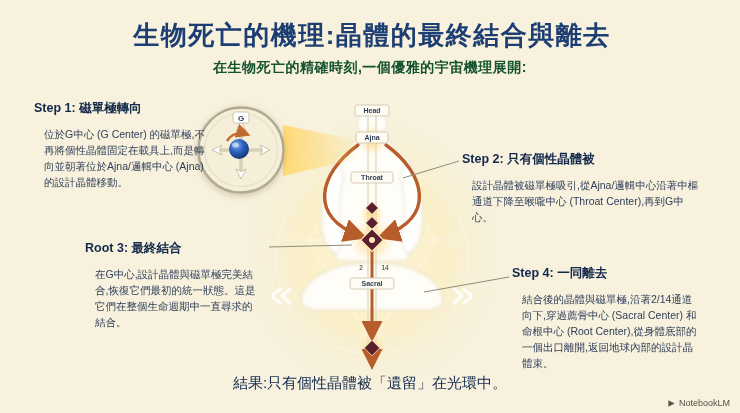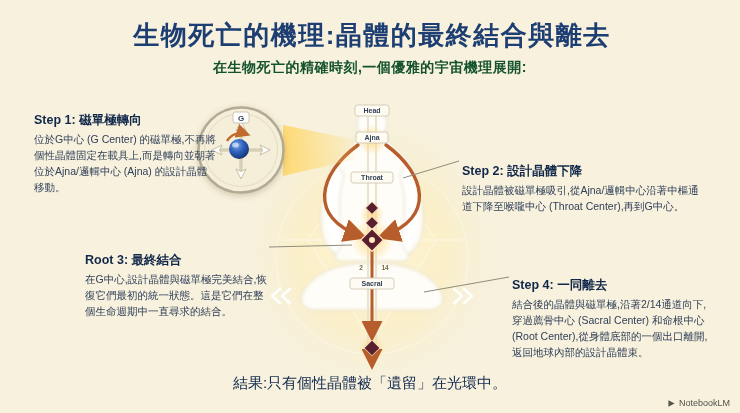--- a/index.html
+++ b/index.html
@@ -8,22 +8,22 @@
           font-family:"Liberation Sans","DejaVu Sans",sans-serif;overflow:hidden}
   .title{position:absolute;top:16px;left:0;width:100%;text-align:center;
          font-size:26px;font-weight:800;color:#1d3e72;letter-spacing:1.5px;margin:2px}
   .subtitle{position:absolute;top:59px;left:0;width:100%;text-align:center;
             font-size:14px;font-weight:700;color:#14532d;letter-spacing:.5px}
   .figure{position:absolute;left:242px;top:90px;width:260px;height:300px;z-index:1}
   .overlay{position:absolute;left:0;top:0;z-index:2;pointer-events:none}
   .magnifier{position:absolute;left:196px;top:105px;width:90px;height:90px;z-index:3;
              filter:drop-shadow(0 2px 3px rgba(120,100,60,.3))}
   .step{position:absolute;z-index:4}
-  .step h3{margin:16px 0 3px;font-size:12.5px;font-weight:800;color:#12284a}
-  .step p{margin:0;font-size:10.5px;line-height:1.52;color:#31405a}
+  .step h3{margin:4px 0 3px;font-size:12.5px;font-weight:800;color:#12284a}
+  .step p{margin:10px;font-size:10.5px;line-height:1.52;color:#31405a}
   .step1{left:34px;top:96px;width:183px}
   .step2{left:462px;top:147px;width:247px}
   .step3{left:85px;top:236px;width:184px}
   .step4{left:512px;top:261px;width:197px}
   .result{position:absolute;top:374px;left:0;width:100%;text-align:center;
           font-size:15px;font-weight:400;color:#122a4e;z-index:4}
   .attribution{position:absolute;right:10px;bottom:5px;display:flex;align-items:center;
                gap:3px;font-size:9px;color:#53534b;z-index:5}
 </style>
 </head>
@@ -169,21 +169,21 @@
       <ellipse cx="39.5" cy="40" rx="3.5" ry="2.5" fill="#ffffff" opacity="0.55"></ellipse>
       <path d="M31,36 A 16,16 0 0 1 50,29" fill="none" stroke="#c06a2e" stroke-width="2.4" marker-end="url(#arrowM)"></path>
     </svg>
   </div>
 
   <div class="step step1">
     <h3>Step 1: 磁單極轉向</h3>
     <p>位於G中心 (G Center) 的磁單極,不再將個性晶體固定在載具上,而是轉向並朝著位於Ajna/邏輯中心 (Ajna) 的設計晶體移動。</p>
   </div>
   <div class="step step2">
-    <h3>Step 2: 設計晶體下降</h3>
+    <h3>Step 2: 只有個性晶體被</h3>
     <p>設計晶體被磁單極吸引,從Ajna/邏輯中心沿著中樞通道下降至喉嚨中心 (Throat Center),再到G中心。</p>
   </div>
   <div class="step step3">
     <h3>Root 3: 最終結合</h3>
     <p>在G中心,設計晶體與磁單極完美結合,恢復它們最初的統一狀態。這是它們在整個生命週期中一直尋求的結合。</p>
   </div>
   <div class="step step4">
     <h3>Step 4: 一同離去</h3>
     <p>結合後的晶體與磁單極,沿著2/14通道向下,穿過薦骨中心 (Sacral Center) 和命根中心 (Root Center),從身體底部的一個出口離開,返回地球內部的設計晶體束。</p>
   </div>

